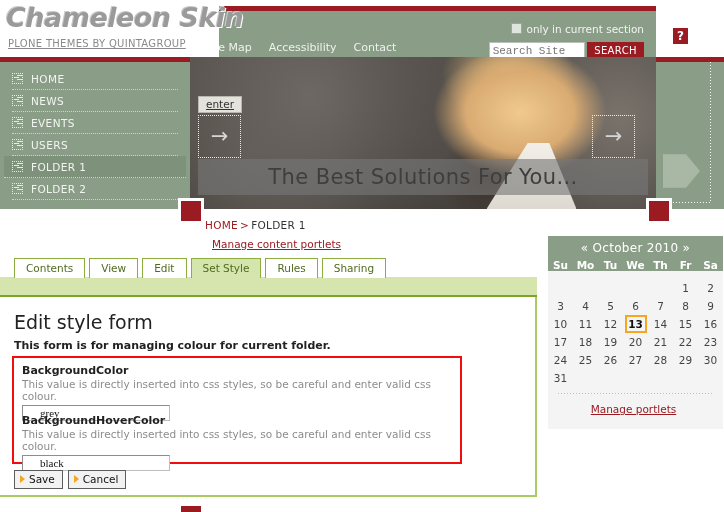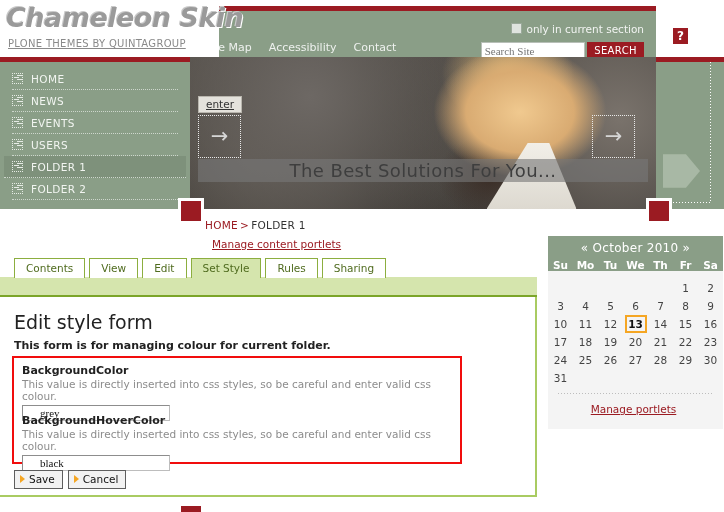--- a/index.html
+++ b/index.html
@@ -32,22 +32,22 @@
   .topbar{
     position:absolute;left:190px;top:6px;width:466px;height:51px;
     background:#8a9e87;border-top:5px solid #9b1b22;box-sizing:border-box;
   }
   .topnav{position:absolute;left:14px;top:30px;white-space:nowrap;}
   .topnav a{color:#eef1ee;text-decoration:none;font-size:11px;margin-right:17px;}
   .chkwrap{position:absolute;right:12px;top:12px;color:#f2f4f2;font-size:10.5px;white-space:nowrap;}
   .chkbox{display:inline-block;width:9px;height:9px;background:#dfe4df;border:1px solid #9aa99a;vertical-align:-1px;margin-right:5px;}
   .searchwrap{position:absolute;right:12px;top:31px;white-space:nowrap;}
   .searchinput{
-    width:104px;height:17px;border:1px solid #b8bfb8;background:#fff;
-    font-family:Liberation Serif, serif;font-size:11px;color:#777;
+    width:96px;height:17px;border:1px solid #b8bfb8;background:#fff;
+    font-family:Liberation Mono, monospace;font-size:11px;color:#777;
     padding:0 3px;box-sizing:border-box;vertical-align:middle;outline:none;
   }
   .searchbtn{
     height:17px;border:none;background:#9b1b22;color:#fff;
     font-family:"DejaVu Sans","Liberation Sans",sans-serif;
     font-size:10px;letter-spacing:0.4px;padding:0 7px;cursor:pointer;vertical-align:middle;margin-left:-1px;
   }
 
   
   .help-icon{
@@ -104,24 +104,24 @@
   }
   .banner-admin span{text-decoration:underline;}
   .arrow-box{
     position:absolute;top:58px;width:41px;height:41px;border:1px dotted #e9e9e9;
     z-index:3;cursor:pointer;display:flex;align-items:center;justify-content:center;
   }
   .arrow-box.left{left:8px;}
   .arrow-box.right{left:402px;}
   .arrow-glyph{color:#d6d6d6;font-size:21px;line-height:1;}
   .banner-caption{
-    position:absolute;left:8px;top:102px;width:450px;height:23px;
+    position:absolute;left:8px;top:102px;width:450px;height:36px;
     background:rgba(120,120,120,0.62);z-index:2;
     display:flex;align-items:center;justify-content:center;
-    font-size:18px;color:#3e3e3e;letter-spacing:0.4px;
+    font-size:21px;color:#3e3e3e;letter-spacing:0.4px;
   }
 
   
   .rightpanel{
     position:absolute;left:656px;top:57px;width:68px;height:152px;background:#8a9e87;
     border-top:5px solid #9b1b22;box-sizing:border-box;overflow:hidden;
   }
   .rp-dots{position:absolute;right:13px;top:0;bottom:6px;width:1px;
     background-image:linear-gradient(#ffffff 50%, transparent 50%);background-size:1px 3px;}
   .rp-dots-b{position:absolute;left:8px;right:13px;bottom:6px;height:1px;

